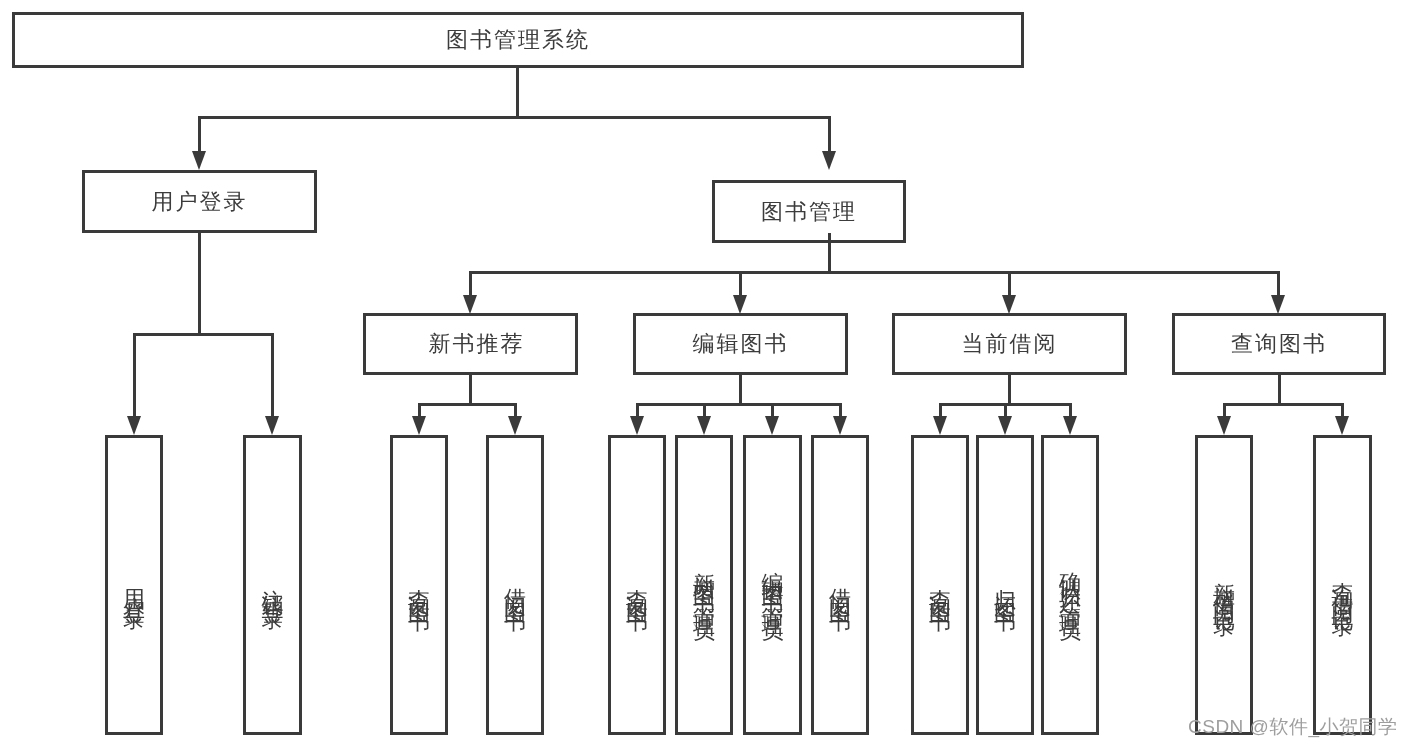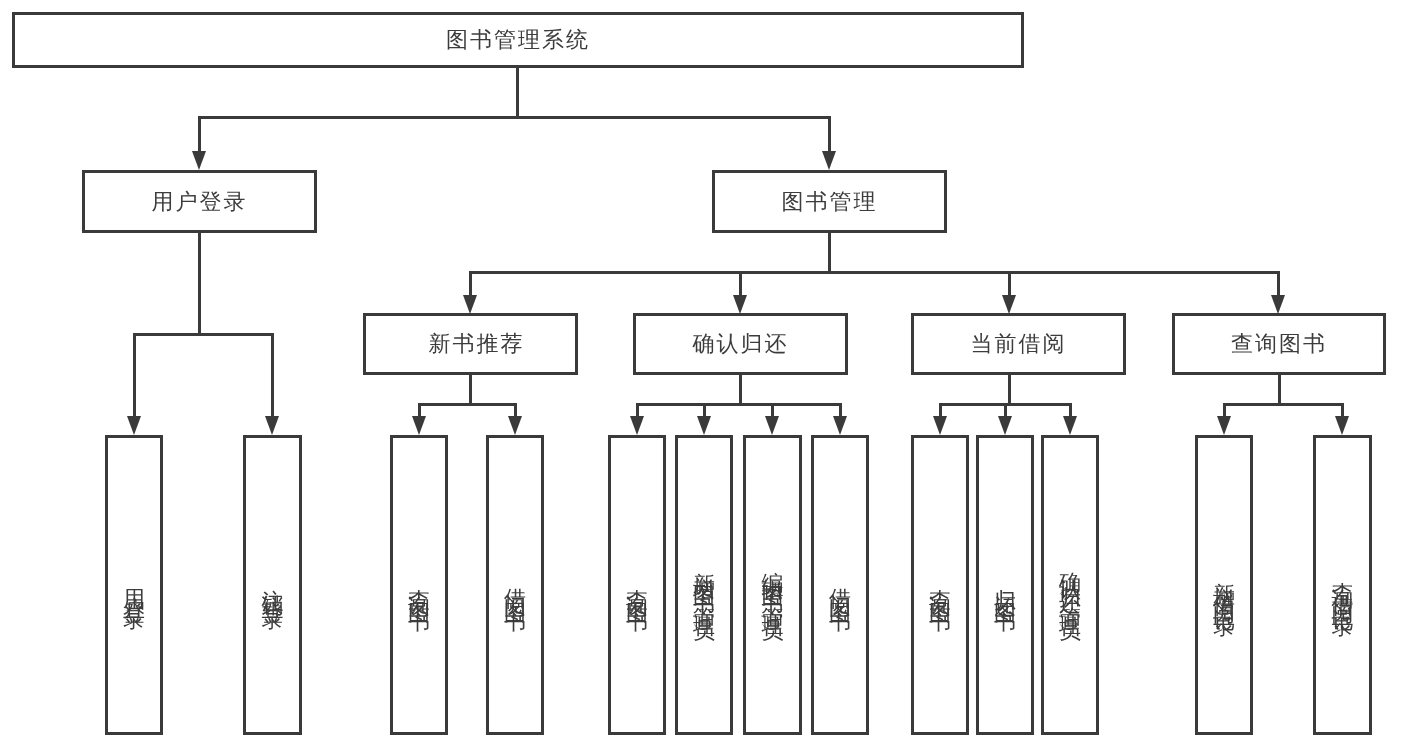--- a/index.html
+++ b/index.html
@@ -43,21 +43,21 @@
   <div class="vline" style="left:516px;top:68px;height:50px;"></div>
   <div class="hline" style="left:198px;top:116px;width:633px;"></div>
   <div class="vline" style="left:198px;top:116px;height:37px;"></div>
   <div class="vline" style="left:828px;top:116px;height:37px;"></div>
   <div class="arrow" style="left:192px;top:151px;"></div>
   <div class="arrow" style="left:822px;top:151px;"></div>
 
   <div class="box" style="left:82px;top:170px;width:235px;height:63px;">
     <span class="hlabel">用户登录</span>
   </div>
-  <div class="box" style="left:712px;top:170px;width:235px;height:63px;">
+  <div class="box" style="left:712px;top:180px;width:194px;height:63px;">
     <span class="hlabel">图书管理</span>
   </div>
 
   <div class="vline" style="left:198px;top:233px;height:101px;"></div>
   <div class="hline" style="left:133px;top:333px;width:141px;"></div>
   <div class="vline" style="left:133px;top:333px;height:84px;"></div>
   <div class="vline" style="left:271px;top:333px;height:84px;"></div>
   <div class="arrow" style="left:127px;top:416px;"></div>
   <div class="arrow" style="left:265px;top:416px;"></div>
 
@@ -69,23 +69,23 @@
   <div class="vline" style="left:1277px;top:271px;height:25px;"></div>
   <div class="arrow" style="left:463px;top:295px;"></div>
   <div class="arrow" style="left:733px;top:295px;"></div>
   <div class="arrow" style="left:1002px;top:295px;"></div>
   <div class="arrow" style="left:1271px;top:295px;"></div>
 
   <div class="box" style="left:363px;top:313px;width:215px;height:62px;padding-left:12px;">
     <span class="hlabel">新书推荐</span>
   </div>
   <div class="box" style="left:633px;top:313px;width:215px;height:62px;">
-    <span class="hlabel">确认归还</span>
+    <span class="hlabel">编辑图书</span>
   </div>
-  <div class="box" style="left:911px;top:313px;width:215px;height:62px;">
+  <div class="box" style="left:892px;top:313px;width:235px;height:62px;">
     <span class="hlabel">当前借阅</span>
   </div>
   <div class="box" style="left:1172px;top:313px;width:214px;height:62px;">
     <span class="hlabel">查询图书</span>
   </div>
 
   <div class="vline" style="left:469px;top:375px;height:31px;"></div>
   <div class="hline" style="left:418px;top:403px;width:99px;"></div>
   <div class="vline" style="left:418px;top:403px;height:14px;"></div>
   <div class="vline" style="left:514px;top:403px;height:14px;"></div>
@@ -152,14 +152,15 @@
   <div class="box" style="left:1041px;top:435px;width:58px;height:300px;">
     <span class="vlabel">确认归还（管理员）</span>
   </div>
   <div class="box" style="left:1195px;top:435px;width:58px;height:300px;">
     <span class="vlabel">新增借阅记录</span>
   </div>
   <div class="box" style="left:1313px;top:435px;width:59px;height:300px;">
     <span class="vlabel">查询借阅记录</span>
   </div>
 
+  <div class="watermark">CSDN @软件_小贺同学</div>
 
 </div>
 
 </body></html>

